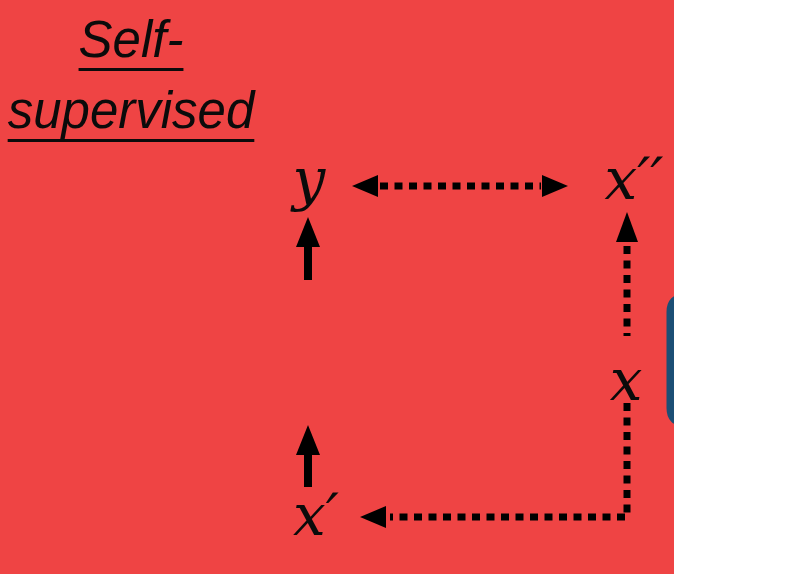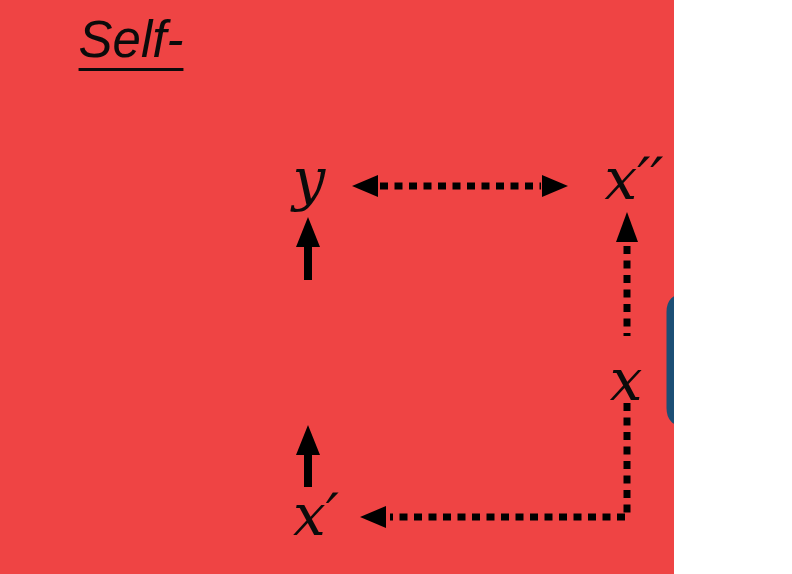--- a/index.html
+++ b/index.html
@@ -87,20 +87,21 @@
   .doc-dot    { fill: var(--doc-dot); }
   .doc-bar    { fill: var(--doc-bar); }
 </style>
 </head>
 <body>
 
 <div class="canvas">
 
   <div class="title">
     <div><span class="line">Self-</span></div>
+    <div><span class="line">supervised</span></div>
   </div>
 
   <div class="math label-y">y</div>
   <div class="math label-xpp">x′′</div>
   <div class="math label-x">x</div>
   <div class="math label-xp">x′</div>
 
 
   <svg class="overlay" viewBox="0 0 792 574" aria-hidden="true">
 

